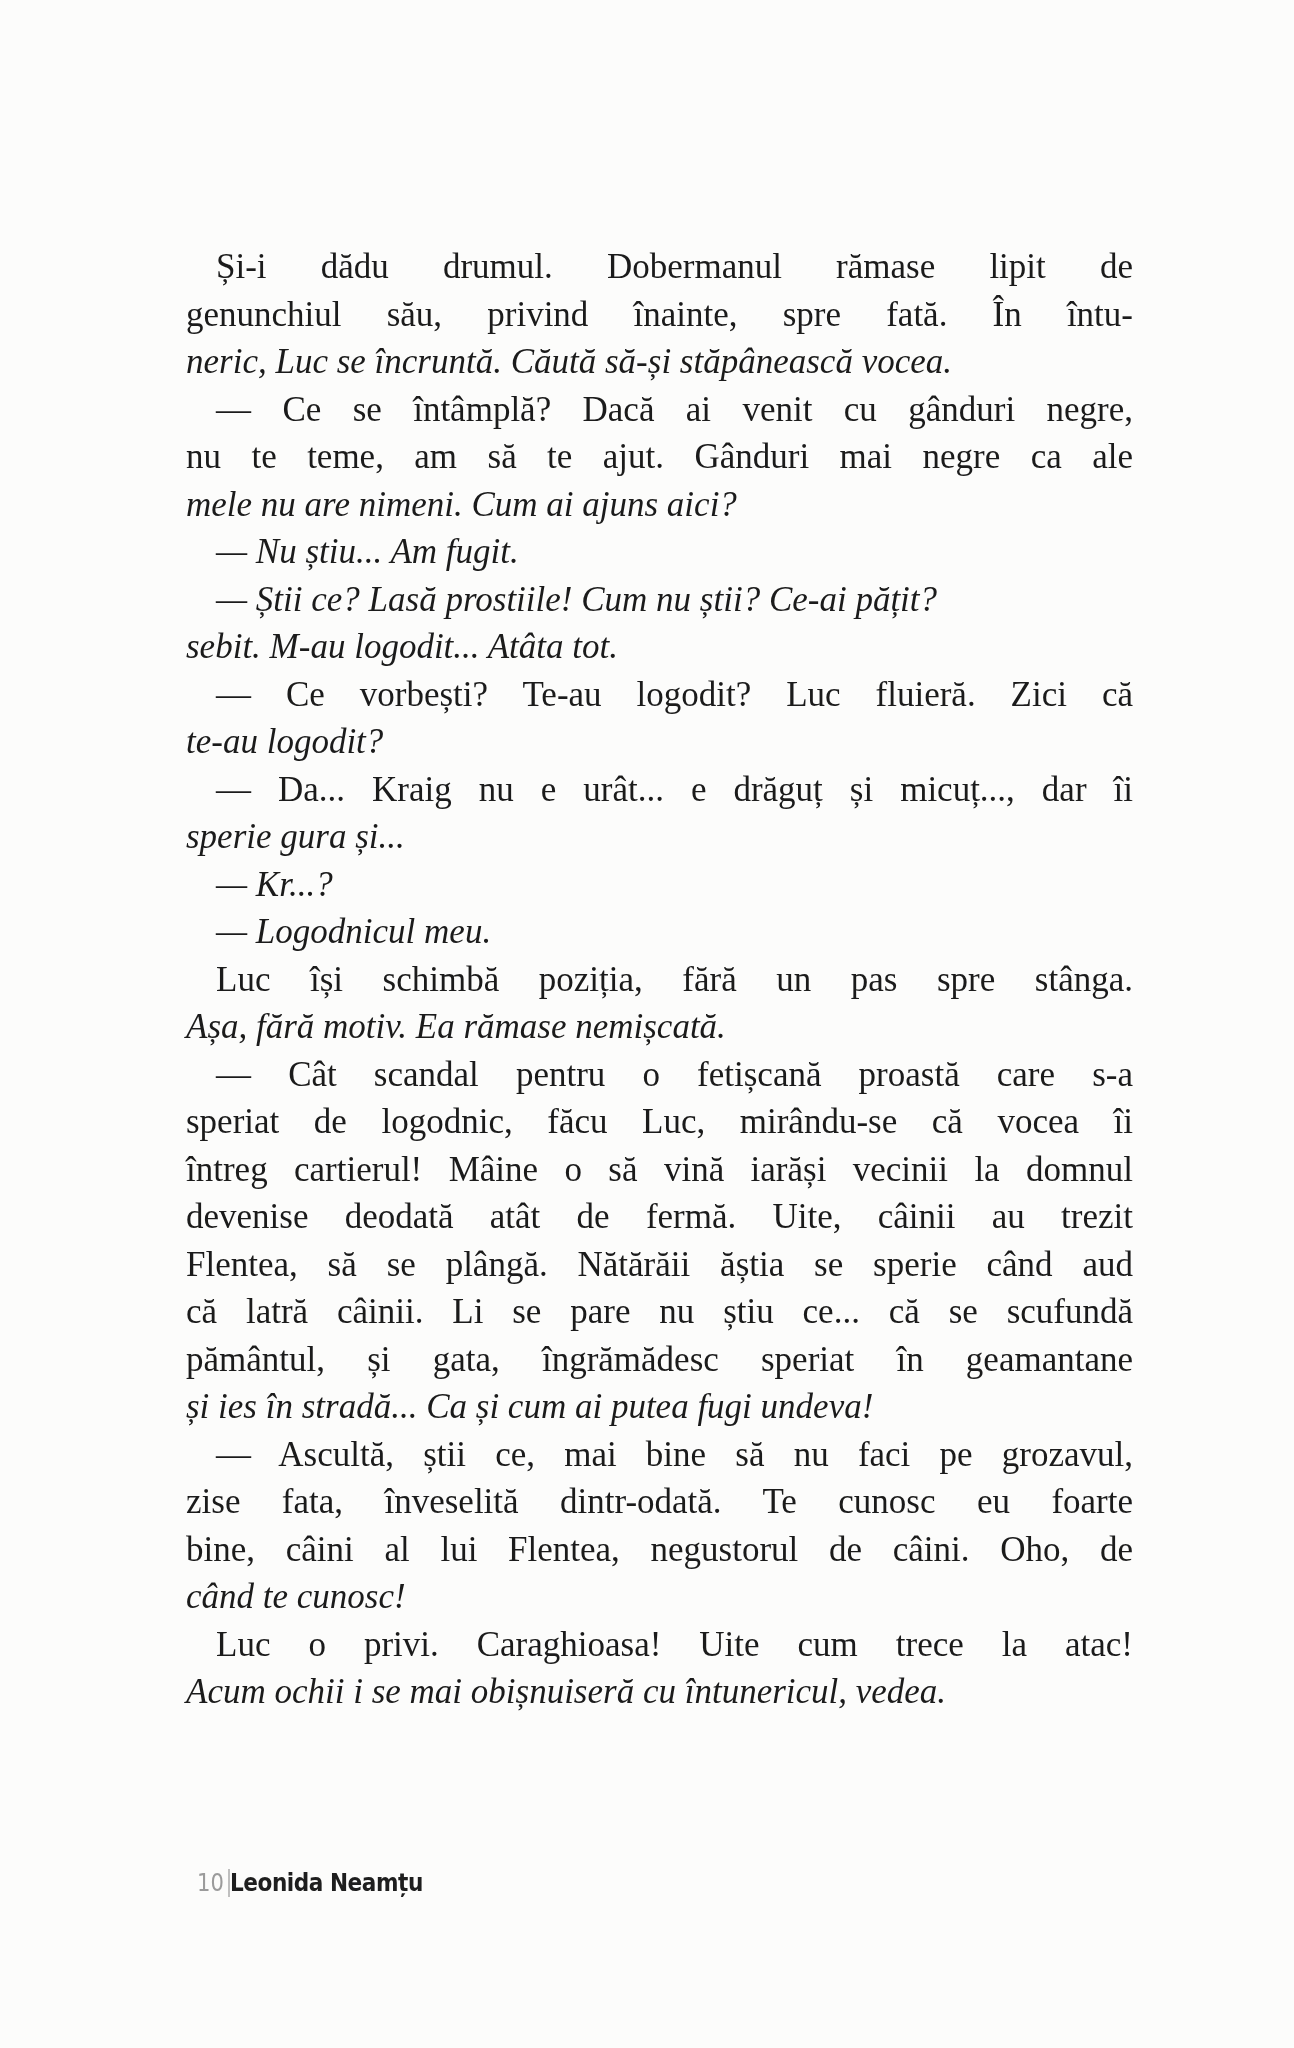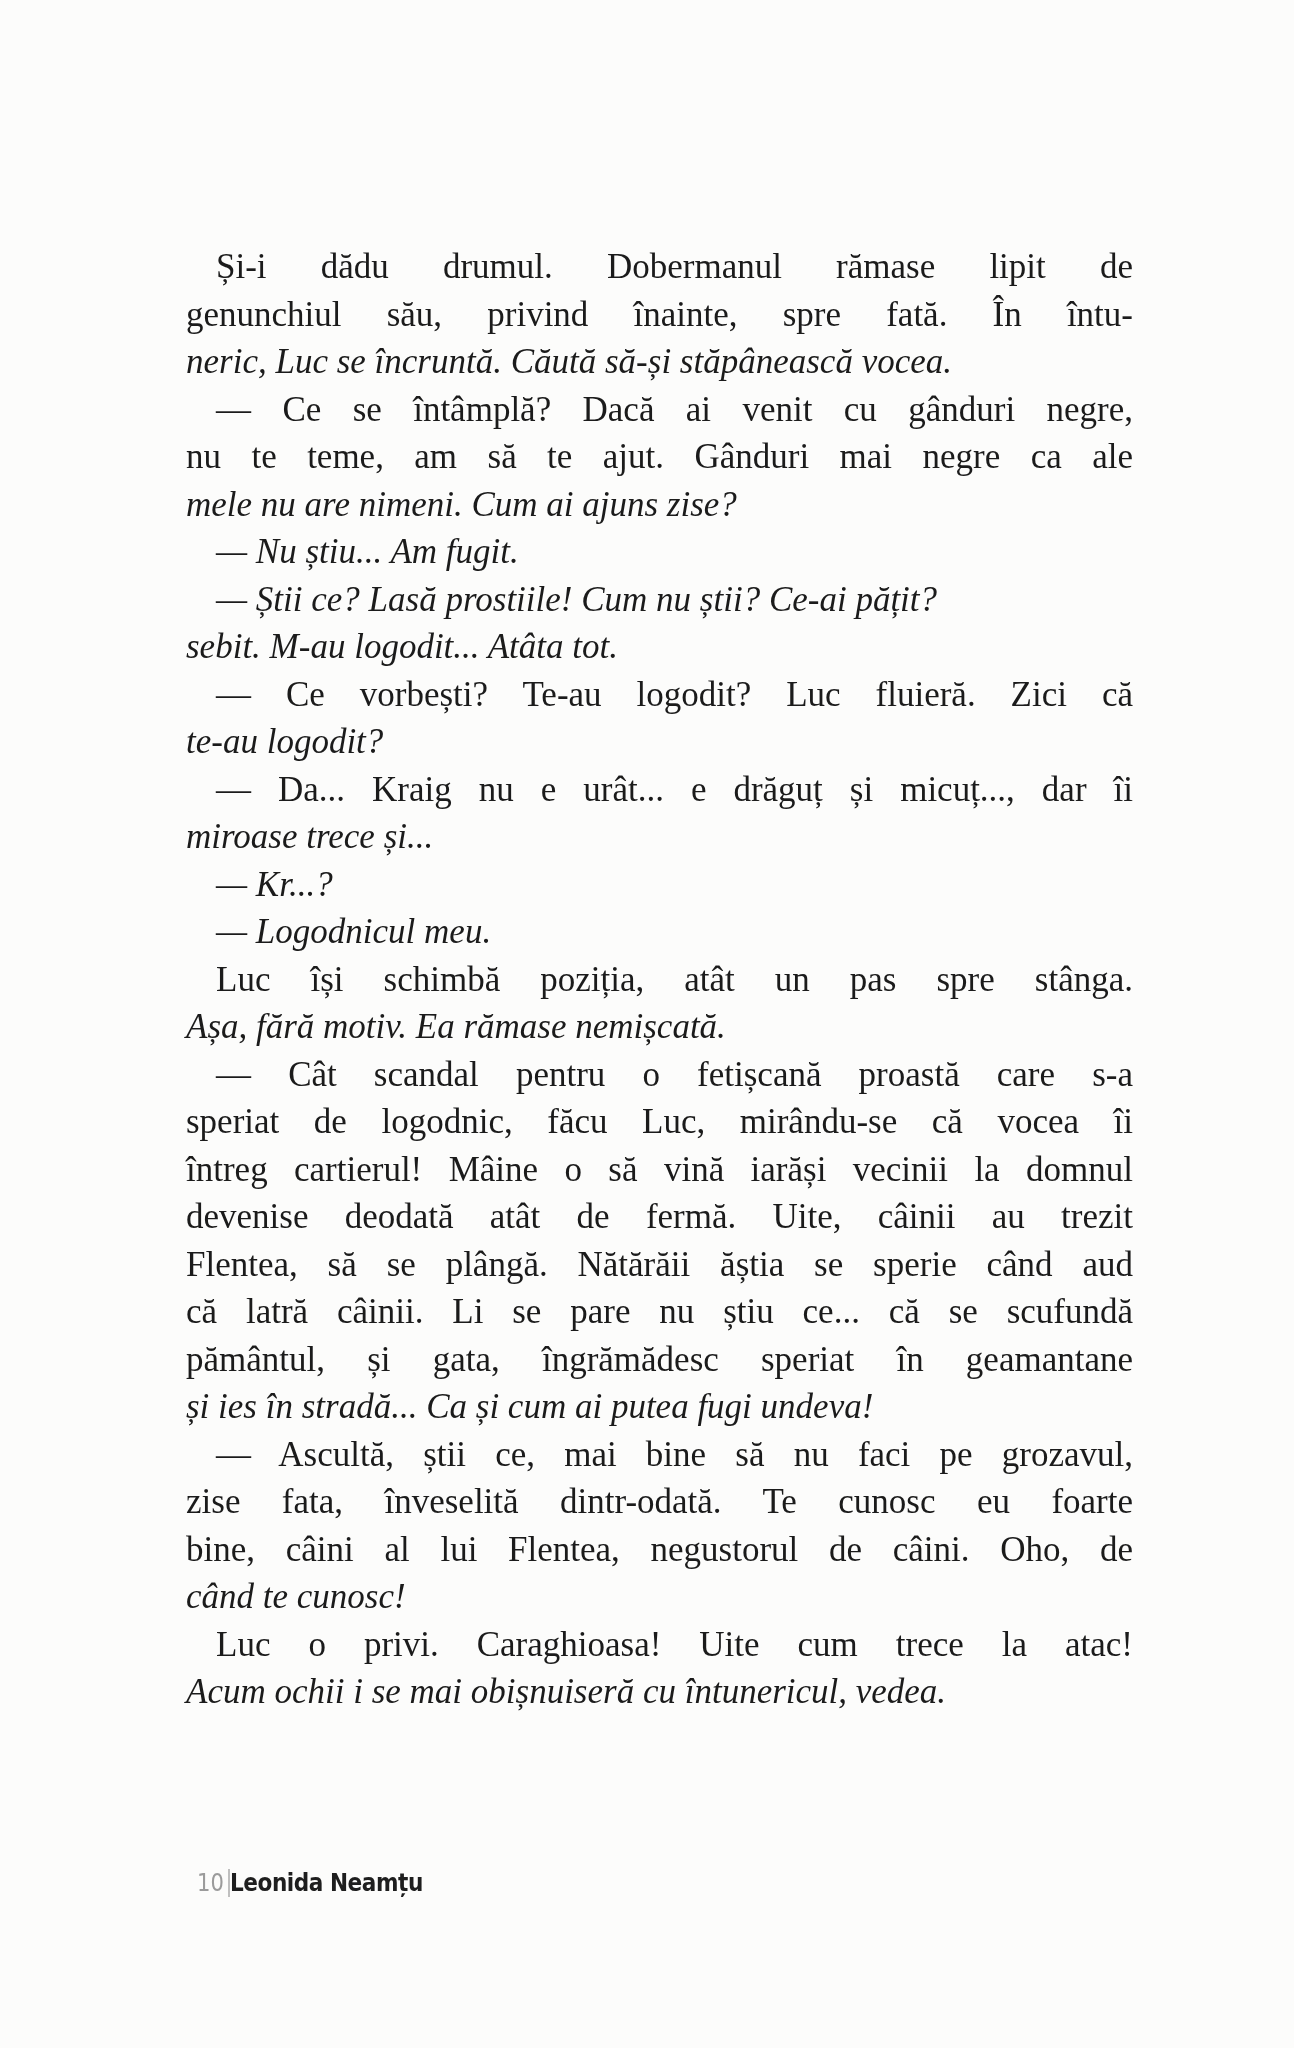--- a/index.html
+++ b/index.html
@@ -59,31 +59,31 @@
 </head>
 <body>
 
 <div class="page">
   <div class="text-block">
       <div class="line indent">Și-i dădu drumul. Dobermanul rămase lipit de</div>
       <div class="line">genunchiul său, privind înainte, spre fată. În întu-</div>
       <div class="line last">neric, Luc se încruntă. Căută să-și stăpânească vocea.</div>
       <div class="line indent">— Ce se întâmplă? Dacă ai venit cu gânduri negre,</div>
       <div class="line">nu te teme, am să te ajut. Gânduri mai negre ca ale</div>
-      <div class="line last">mele nu are nimeni. Cum ai ajuns zise?</div>
+      <div class="line last">mele nu are nimeni. Cum ai ajuns aici?</div>
       <div class="line last indent">— Nu știu... Am fugit.</div>
       <div class="line last indent">— Știi ce? Lasă prostiile! Cum nu știi? Ce-ai pățit?</div>
       <div class="line last">sebit. M-au logodit... Atâta tot.</div>
       <div class="line indent">— Ce vorbești? Te-au logodit? Luc fluieră. Zici că</div>
       <div class="line last">te-au logodit?</div>
       <div class="line indent">— Da... Kraig nu e urât... e drăguț și micuț..., dar îi</div>
-      <div class="line last">miroase trece și...</div>
+      <div class="line last">sperie gura și...</div>
       <div class="line last indent">— Kr...?</div>
       <div class="line last indent">— Logodnicul meu.</div>
-      <div class="line indent">Luc își schimbă poziția, atât un pas spre stânga.</div>
+      <div class="line indent">Luc își schimbă poziția, fără un pas spre stânga.</div>
       <div class="line last">Așa, fără motiv. Ea rămase nemișcată.</div>
       <div class="line indent">— Cât scandal pentru o fetișcană proastă care s-a</div>
       <div class="line">speriat de logodnic, făcu Luc, mirându-se că vocea îi</div>
       <div class="line">întreg cartierul! Mâine o să vină iarăși vecinii la domnul</div>
       <div class="line">devenise deodată atât de fermă. Uite, câinii au trezit</div>
       <div class="line">Flentea, să se plângă. Nătărăii ăștia se sperie când aud</div>
       <div class="line">că latră câinii. Li se pare nu știu ce... că se scufundă</div>
       <div class="line">pământul, și gata, îngrămădesc speriat în geamantane</div>
       <div class="line last">și ies în stradă... Ca și cum ai putea fugi undeva!</div>
       <div class="line indent">— Ascultă, știi ce, mai bine să nu faci pe grozavul,</div>

